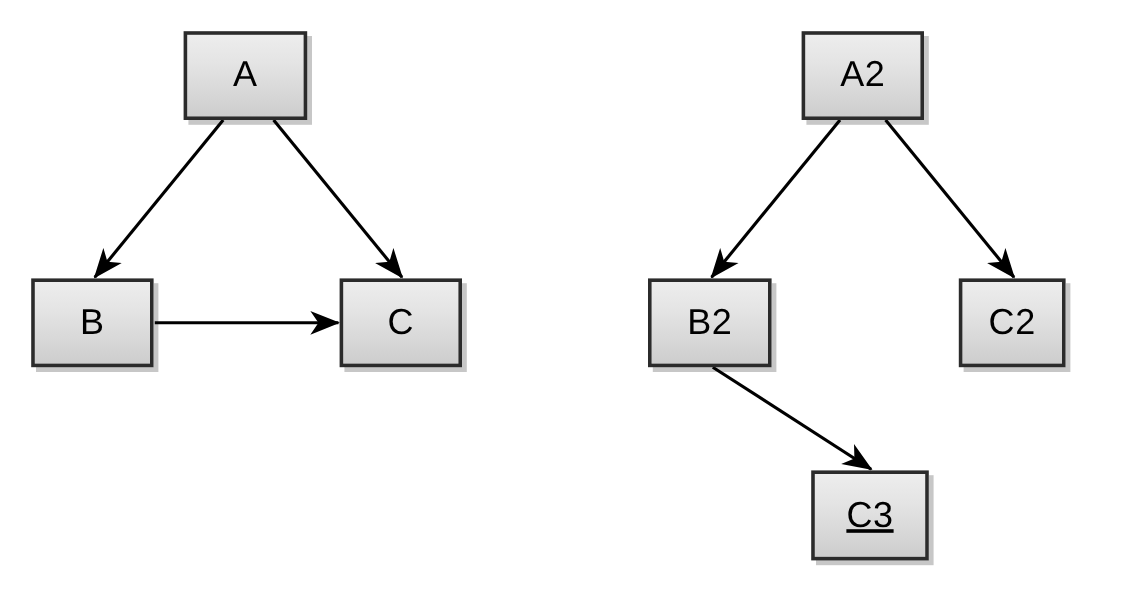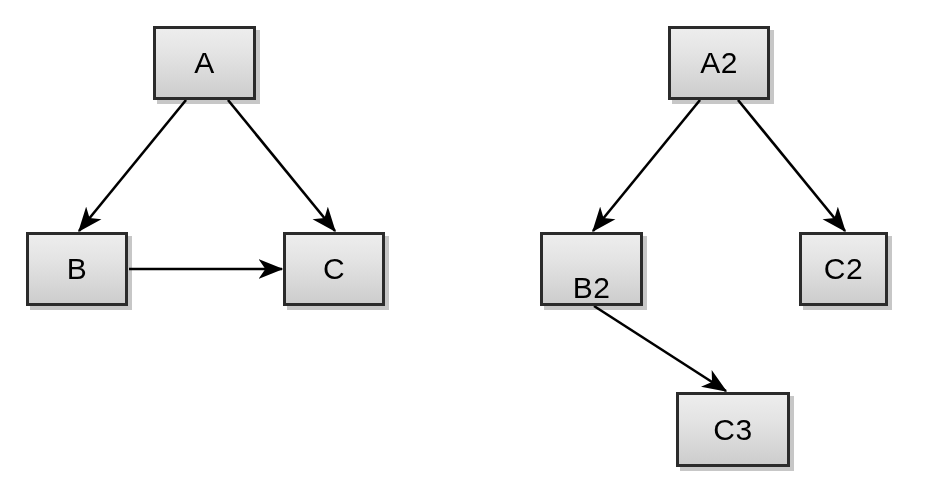--- a/index.html
+++ b/index.html
@@ -74,24 +74,24 @@
       </div>
       <div class="node" style="left: 26px; top: 232px; width: 102px; height: 74px;">
         <span class="node-label">B</span>
       </div>
       <div class="node" style="left: 283px; top: 232px; width: 102px; height: 74px;">
         <span class="node-label">C</span>
       </div>
       <div class="node" style="left: 668px; top: 26px; width: 102px; height: 74px;">
         <span class="node-label">A2</span>
       </div>
-      <div class="node" style="left: 540px; top: 232px; width: 103px; height: 74px; align-items: flex-end;">
+      <div class="node" style="left: 540px; top: 232px; width: 103px; height: 74px;">
         <span class="node-label">B2</span>
       </div>
       <div class="node" style="left: 799px; top: 232px; width: 89px; height: 74px;">
         <span class="node-label">C2</span>
       </div>
-      <div class="node" style="left: 676px; top: 392px; width: 114px; height: 75px;">
+      <div class="node" style="left: 676px; top: 392px; width: 98px; height: 75px; text-decoration: underline;">
         <span class="node-label">C3</span>
       </div>
     </div>
 
 </div>
 
 </body></html>

